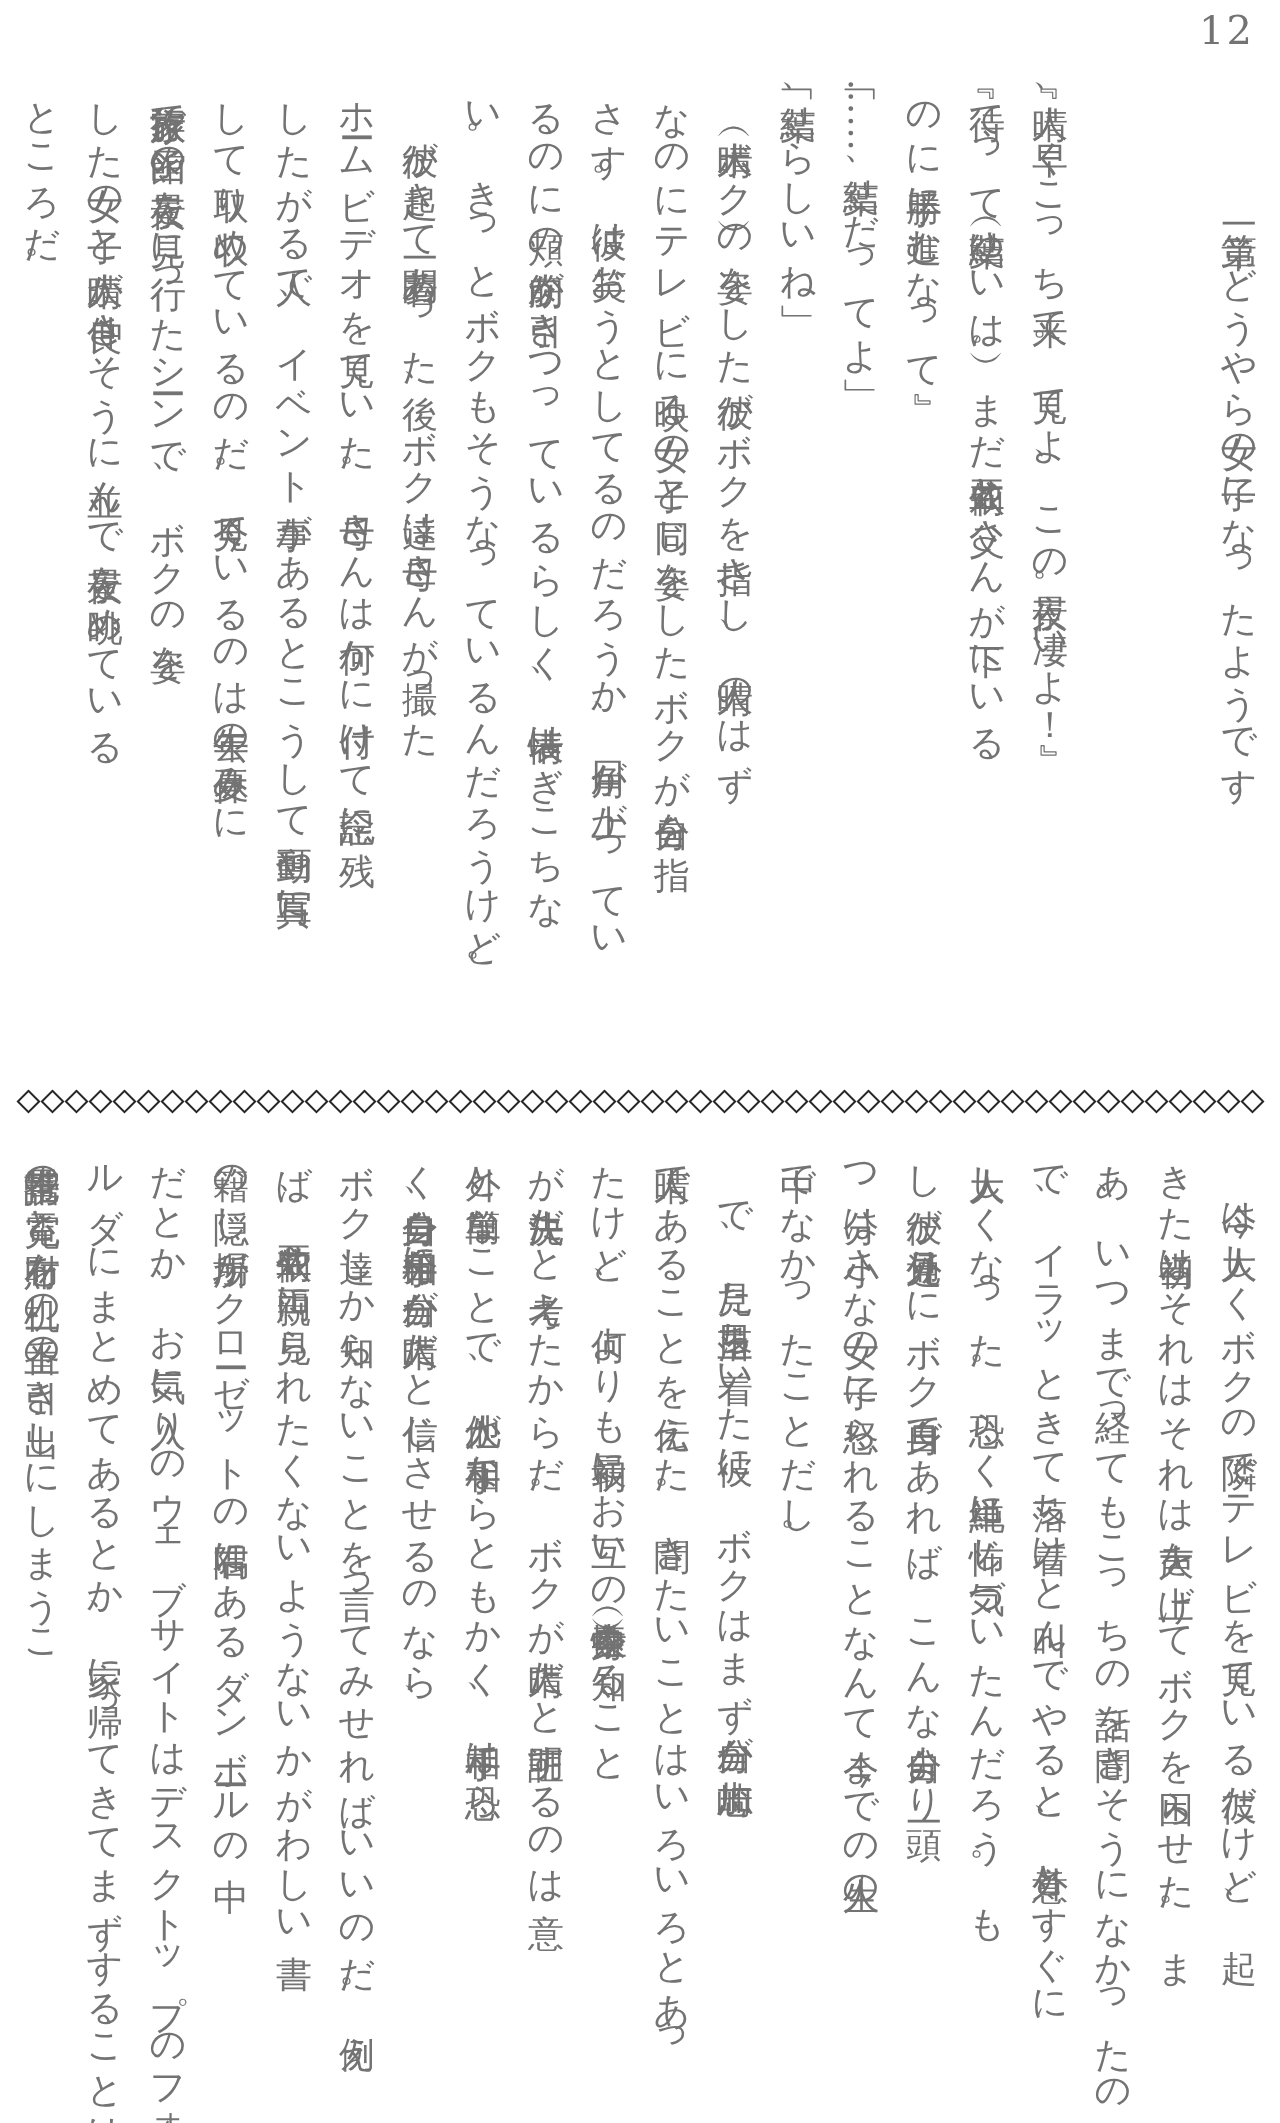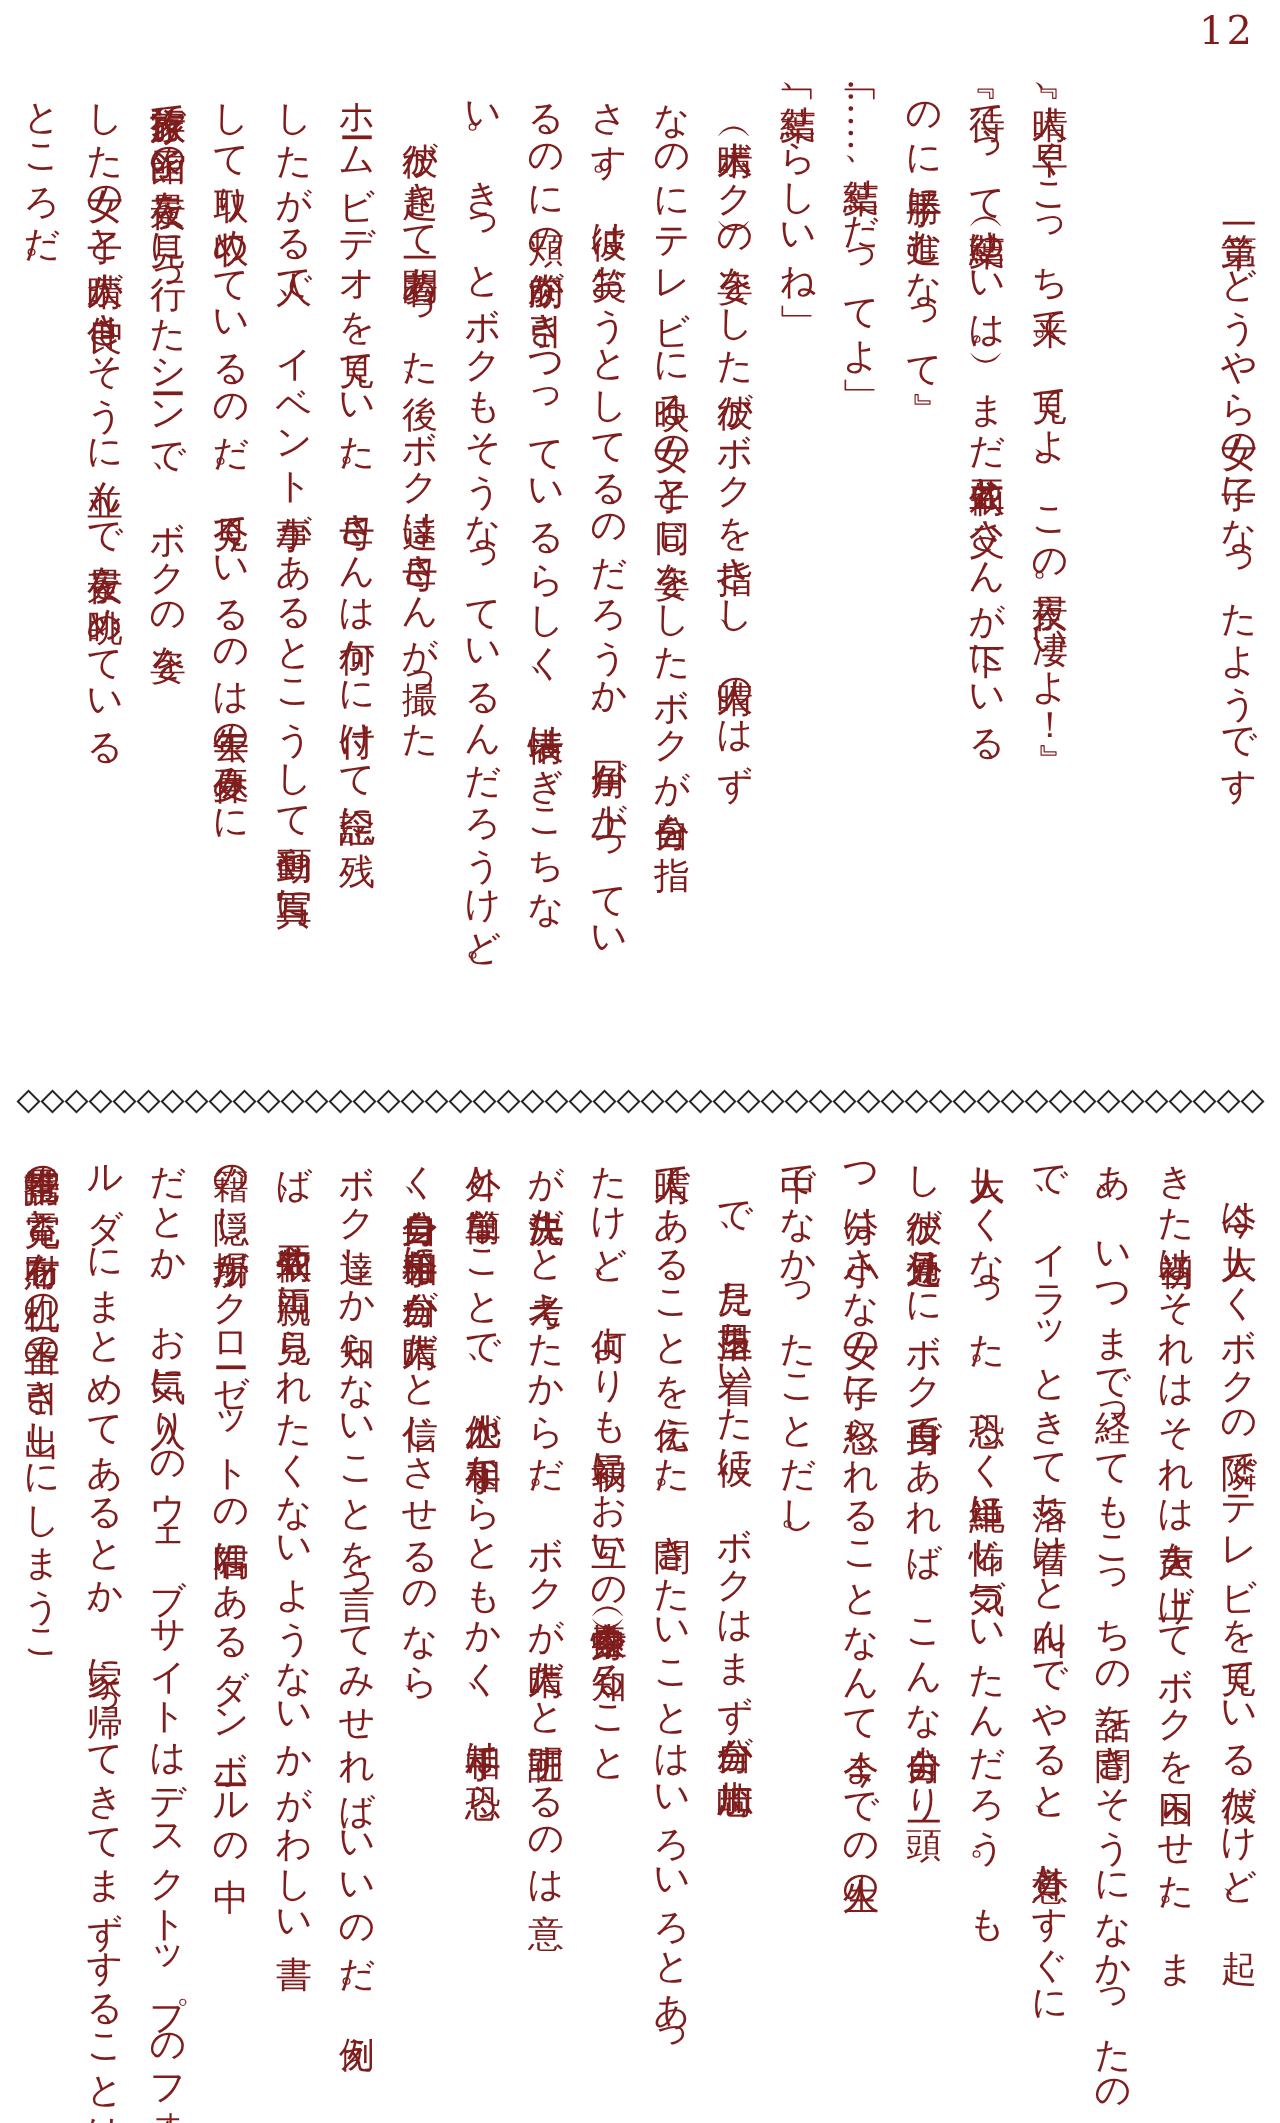--- a/index.html
+++ b/index.html
@@ -1,21 +1,21 @@
 <!DOCTYPE html>
 <html><head>
 <meta charset="utf-8">
 <style>
   html,body { margin:0; padding:0; background:#e8e8e8; }
   .page {
     position:relative;
     width:1280px; height:2123px;
     margin:0 auto;
     background:#ffffff;
-    color:#7f1d1d;
+    color:#737373;
     font-family:"DejaVu Serif","Liberation Serif",serif;
     overflow:hidden;
   }
   .page-number {
     position:absolute;
     top:10px; right:26px;
     font-size:40px; line-height:1;
     letter-spacing:2px;
   }
   .vtext {

